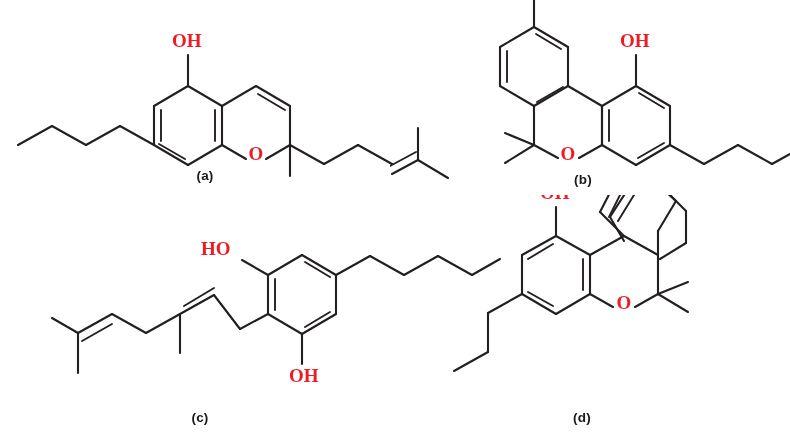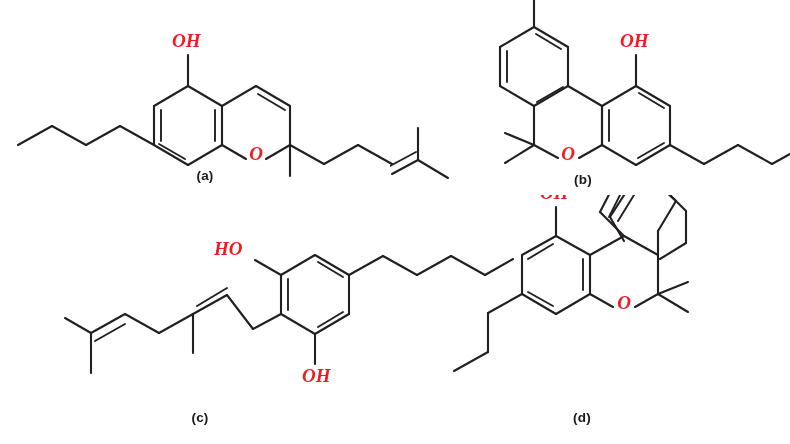--- a/index.html
+++ b/index.html
@@ -15,21 +15,20 @@
     position: relative;
   }
   #figure-root {
     position: relative;
     width: 790px;
     height: 444px;
     background: #ffffff;
   }
   .panel {
     position: absolute;
-    font-style: italic;
   }
   .panel-svg {
     display: block;
   }
   .bond {
     stroke: #231f20;
     stroke-width: 2.1;
     stroke-linecap: round;
     fill: none;
   }
@@ -173,21 +172,21 @@
       </g>
       <g>
         <text class="atom-label" x="165" y="43">OH</text>
         <text class="atom-label-o" x="113" y="156">O</text>
       </g>
     </svg>
   </div>
 
   <div class="panel-caption" style="left:553px; top:172px;">(b)</div>
 
-  <div class="panel" style="left:17px; top:228px;padding-left:32px;">
+  <div class="panel" style="left:4px; top:228px;padding-left:32px;">
     <svg class="panel-svg" width="470" height="180" viewBox="0 0 470 180">
       <g>
 
         <path class="bond" d="M 16 90 L 42 105"></path>
         <path class="bond" d="M 42 105 L 42 145"></path>
         <path class="bond" d="M 42 105 L 76 86"></path>
         <path class="bond-thin" d="M 46 113 L 76 96"></path>
         <path class="bond" d="M 76 86 L 110 105"></path>
         <path class="bond" d="M 110 105 L 144 86"></path>
 

